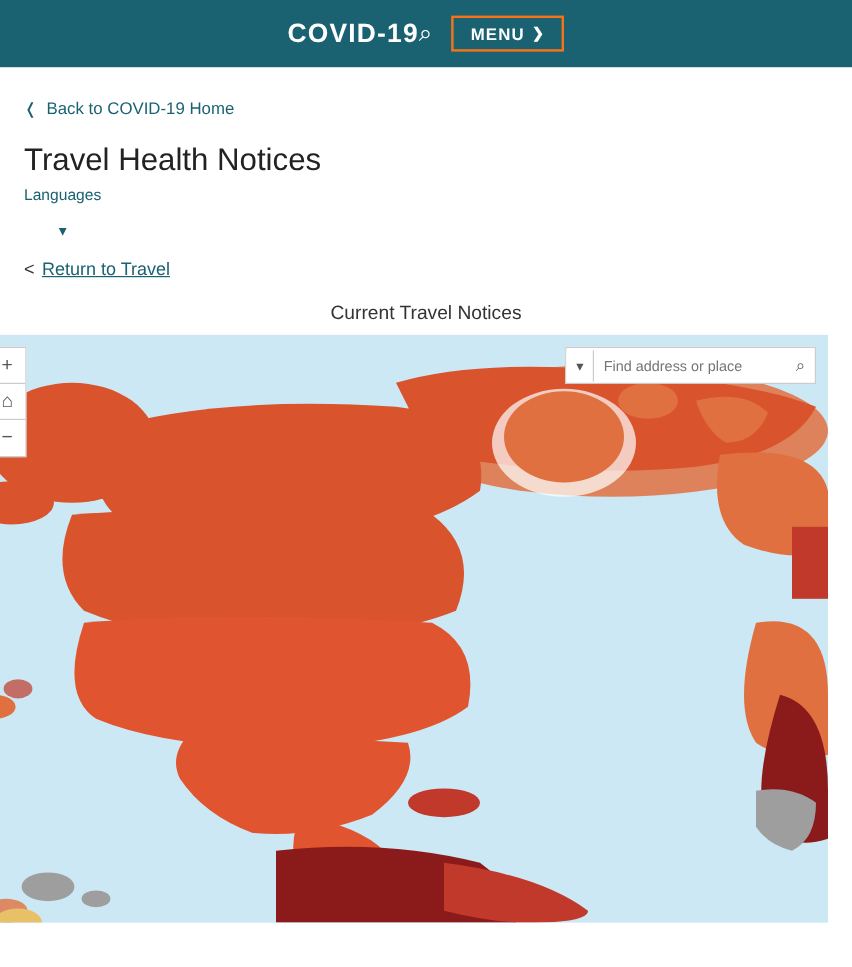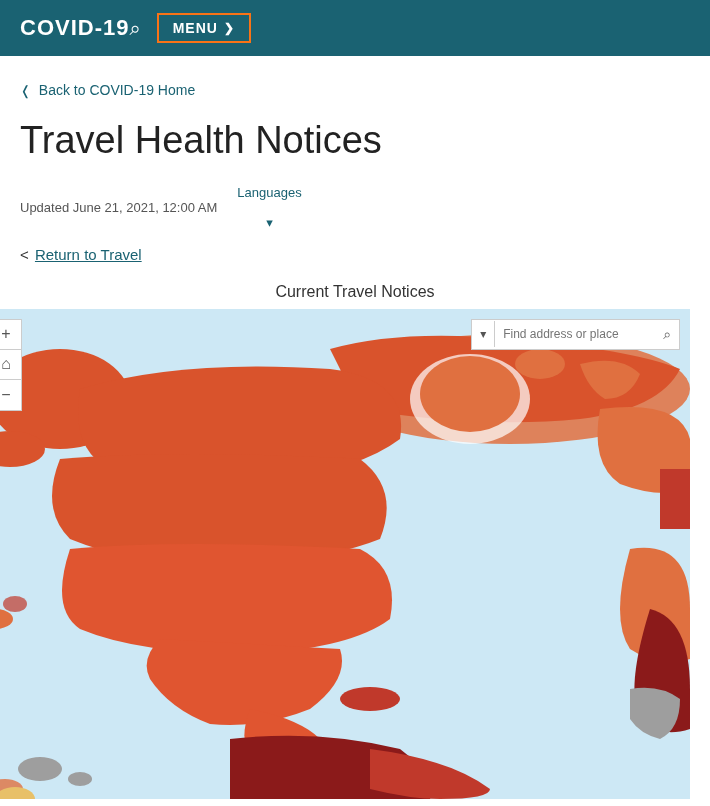--- a/index.html
+++ b/index.html
@@ -3,21 +3,21 @@
   <meta charset="utf-8">
   <style>
     * { box-sizing: border-box; margin: 0; padding: 0; }
     body { font-family: Arial, sans-serif; background: #fff; width: 710px; }
 
     
     .header {
       background-color: #1a6272;
       display: flex;
       align-items: center;
-      justify-content: flex-start;
+      justify-content: center;
       padding: 10px 20px;
       height: 56px;
     }
     .header-title {
       color: #fff;
       font-size: 22px;
       font-weight: bold;
       letter-spacing: 1px;
     }
     .header-right {
@@ -61,24 +61,24 @@
     .breadcrumb .back-chevron {
       margin-right: 4px;
       font-size: 13px;
     }
 
     
     .content {
       padding: 10px 20px 0 20px;
     }
     .page-title {
-      font-size: 38px;
+      font-size: 26px;
       font-weight: 300;
       color: #222;
-      margin-bottom: 21px;
+      margin-bottom: 6px;
       line-height: 1.2;
     }
     .meta-row {
       display: flex;
       align-items: center;
       gap: 20px;
       font-size: 13px;
       color: #555;
       margin-bottom: 16px;
     }
@@ -211,21 +211,20 @@
 
 <nav class="breadcrumb">
   <span class="back-chevron">❬</span>
   <a href="#">Back to COVID-19 Home</a>
 </nav>
 
 <main class="content">
   <h1 class="page-title">Travel Health Notices</h1>
 
   <div class="meta-row">
-    <span>Updated June 21, 2021, 12:00 AM</span>
     <a class="languages-link" href="#">
       <span>Languages</span>
       <span>▾</span>
     </a>
   </div>
 
   <div class="return-link">
     <span class="lt">&lt;</span>
     <a href="#">Return to Travel</a>
   </div>

